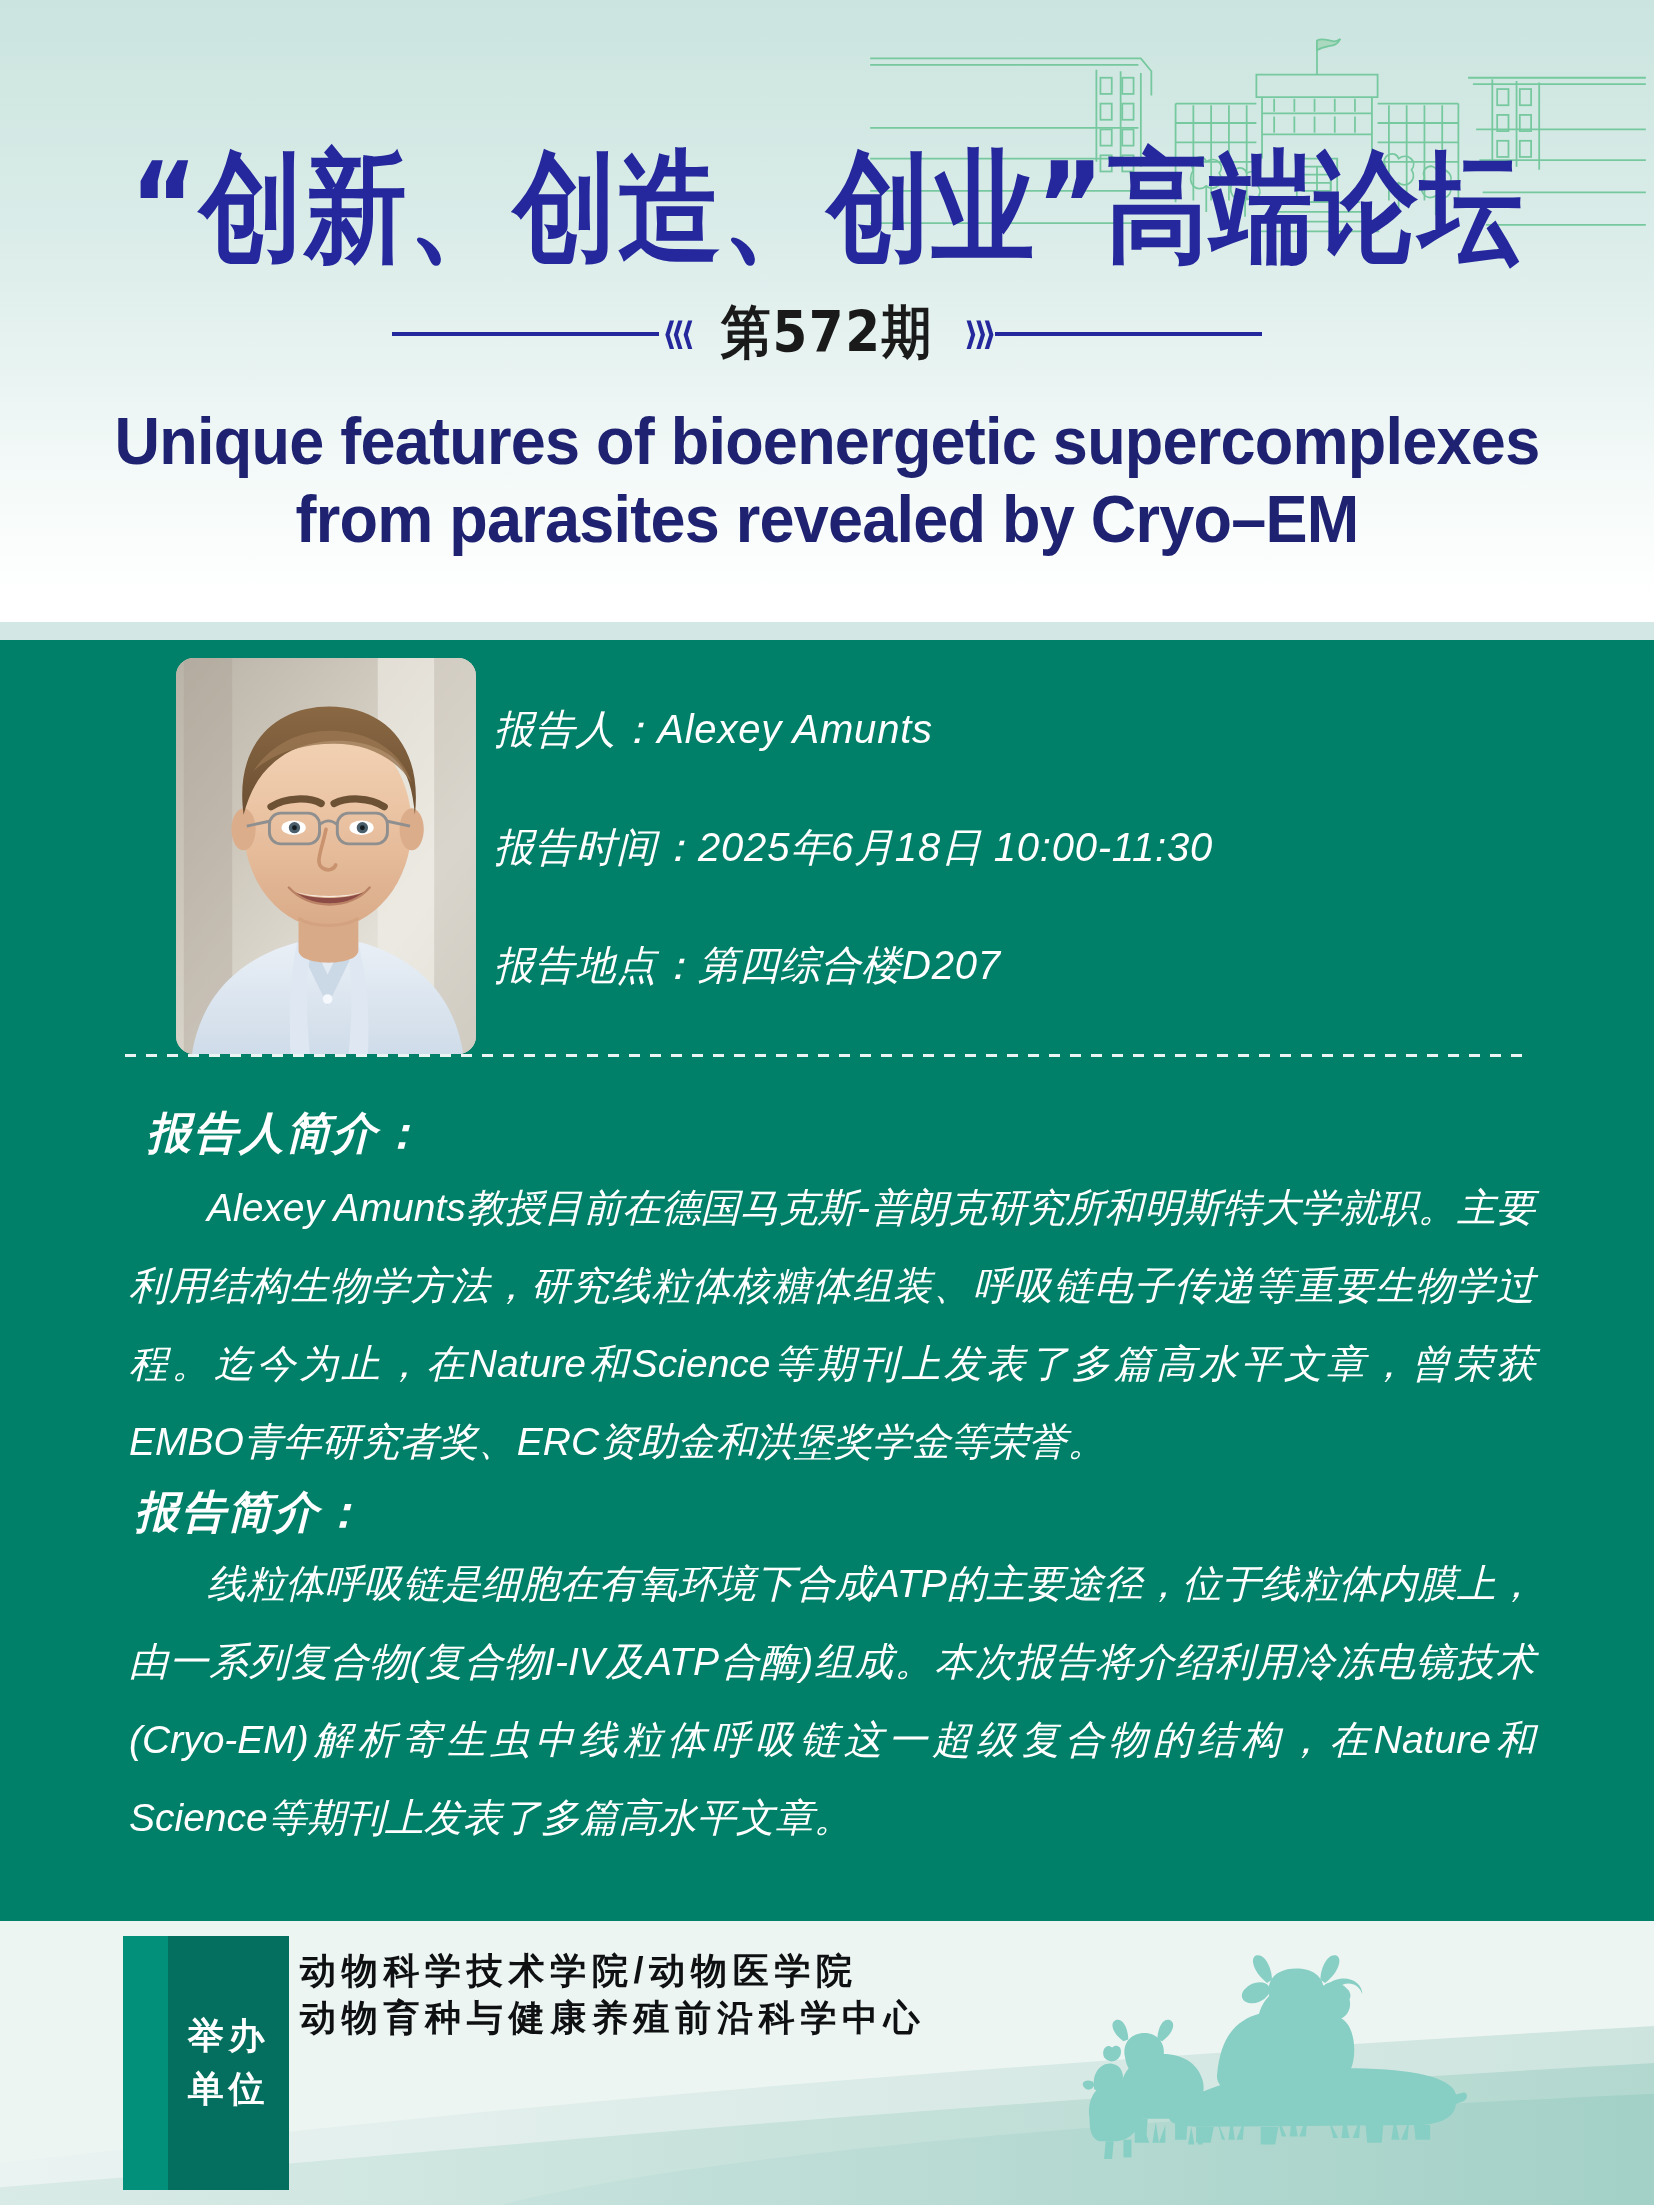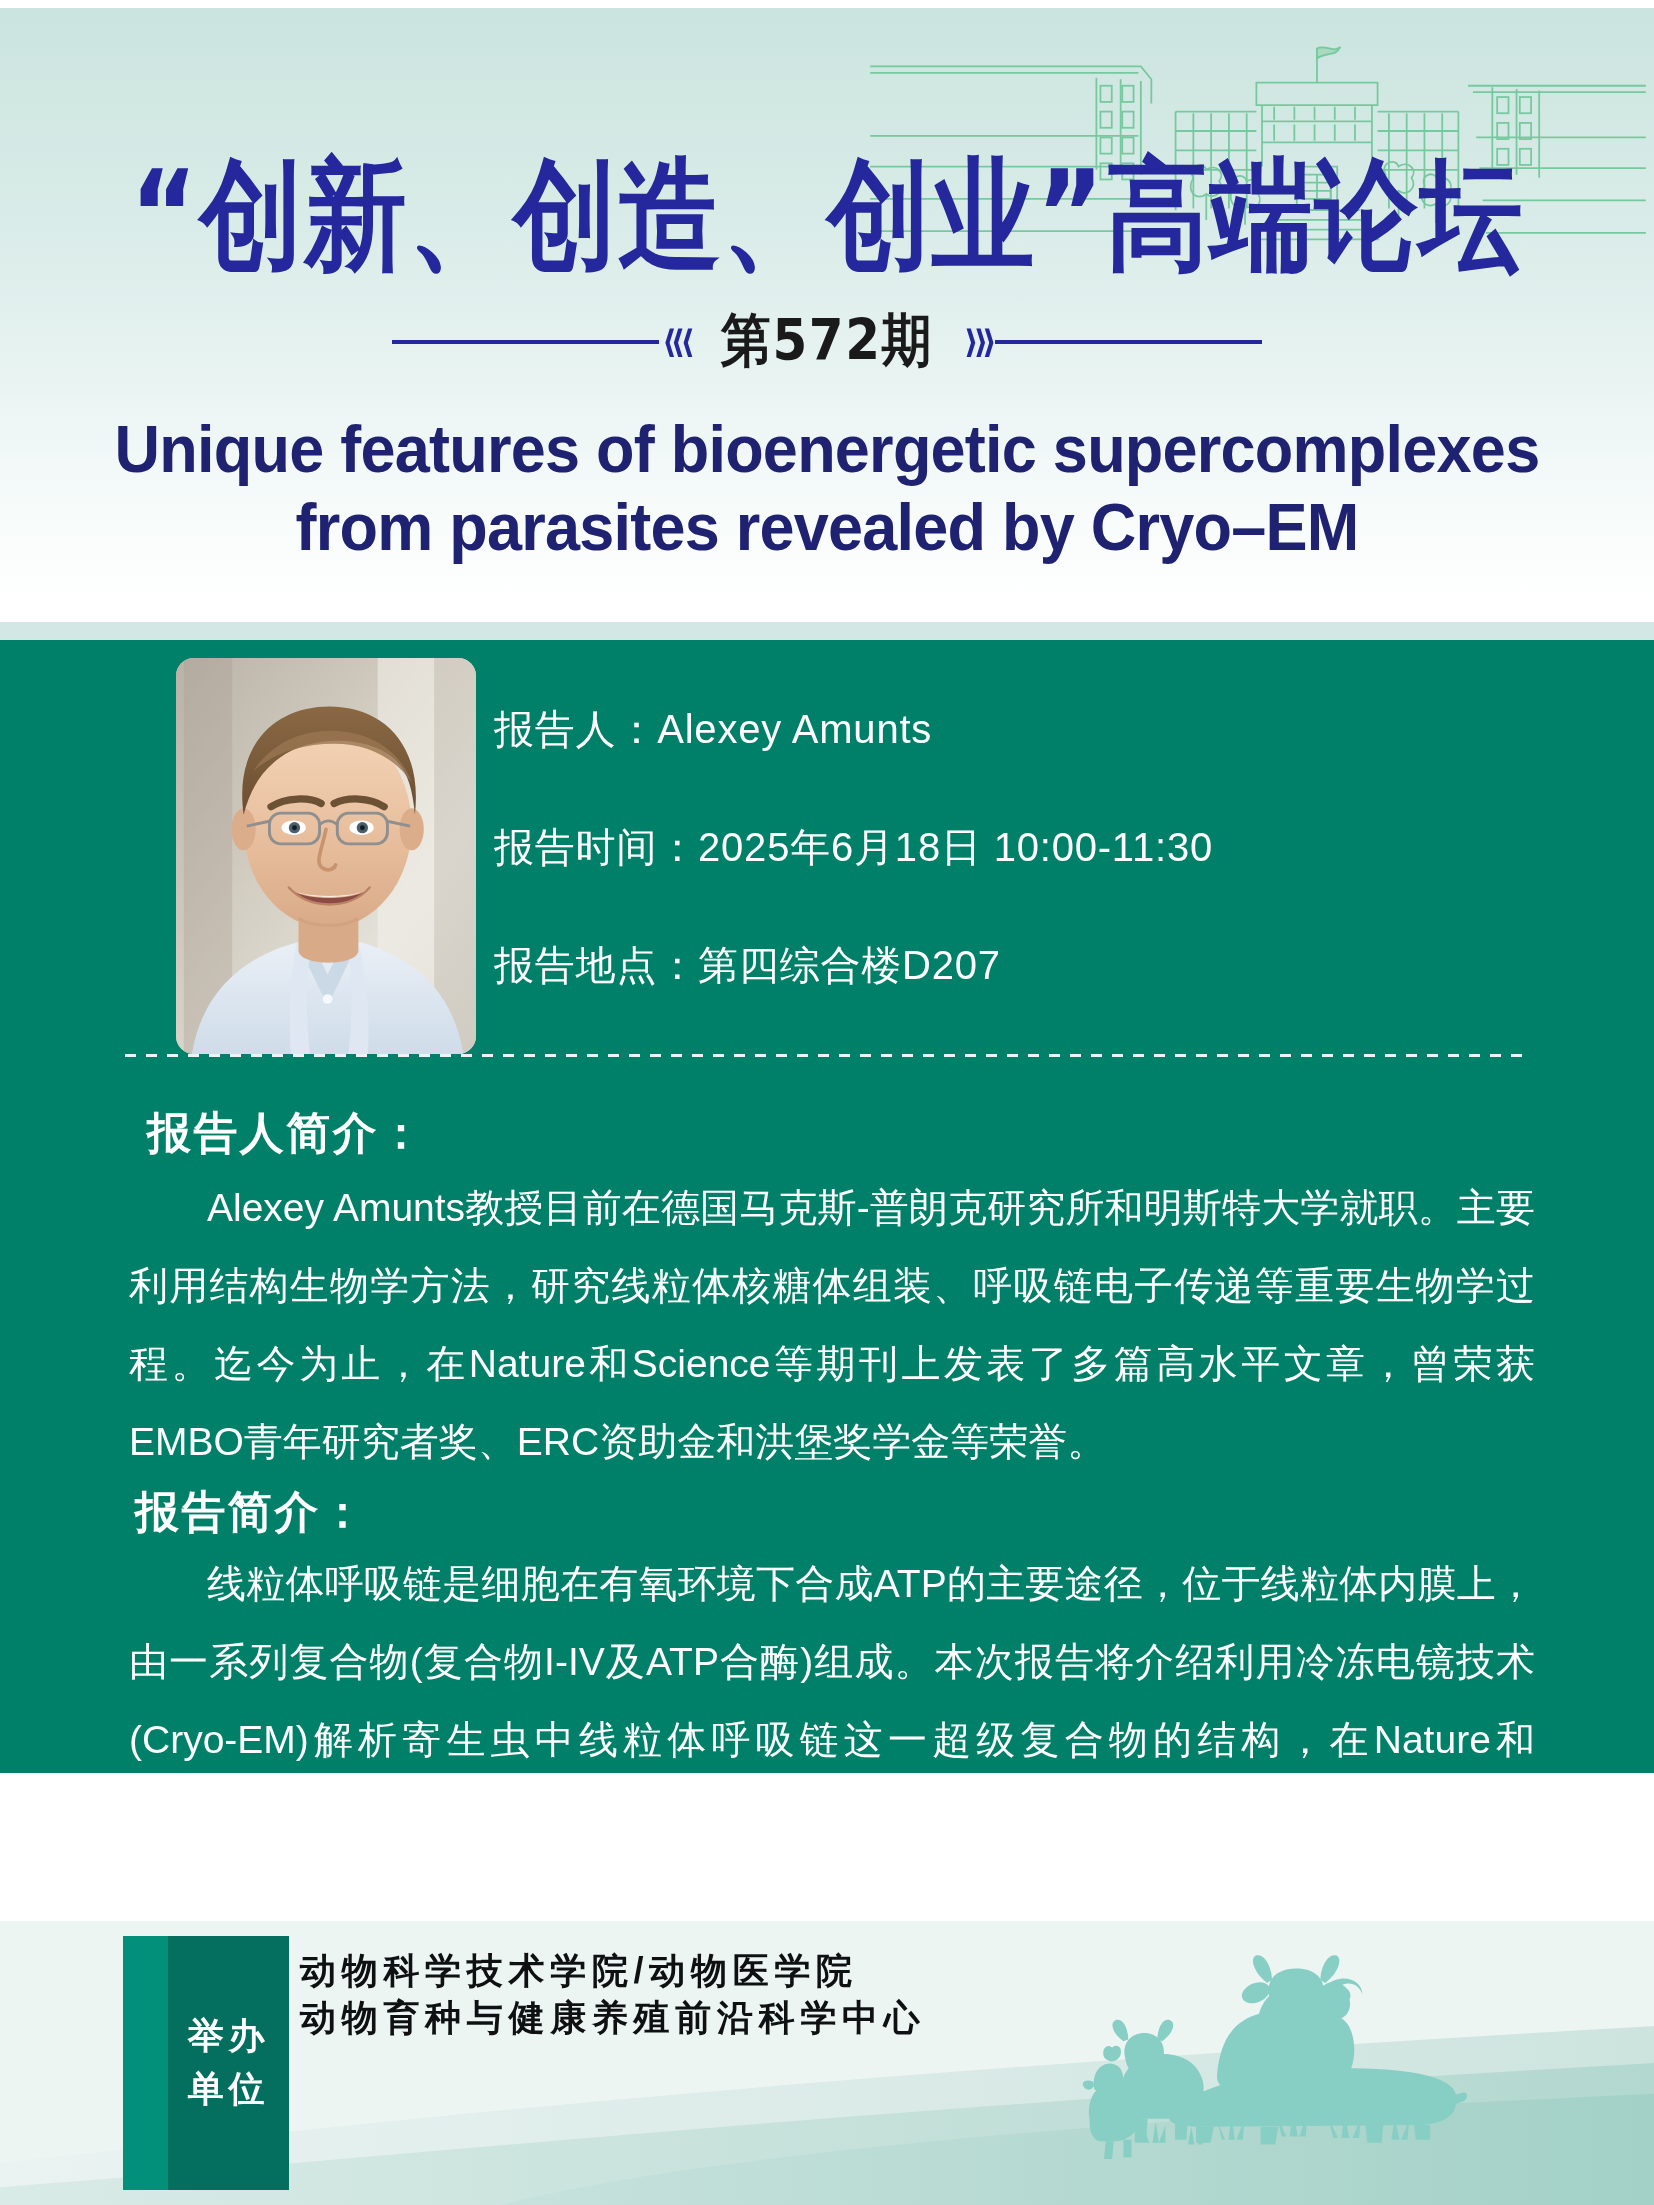--- a/index.html
+++ b/index.html
@@ -9,21 +9,20 @@
     font-family:"Liberation Sans","DejaVu Sans",sans-serif;
     overflow:hidden;
     position:relative;
   }
 
   
   .header {
     position:absolute; left:0; top:0; width:1654px; height:622px;
     background:linear-gradient(180deg,#cbe4df 0%,#d2e8e3 18%,#dcedea 40%,#e9f4f2 60%,#f6fbfa 80%,#ffffff 96%,#ffffff 100%);
     overflow:hidden;
-    margin-top:8px;
   }
   .header-strip {
     position:absolute; left:0; top:622px; width:1654px; height:18px;
     background:#d3e8e4;
   }
   .bldg {
     position:absolute; right:-8px; top:0px; width:808px; height:267px;
     opacity:.95;
   }
 
@@ -67,22 +66,23 @@
     font-family:"Liberation Sans","DejaVu Sans",sans-serif;
     font-weight:bold; font-size:67px; line-height:1.17;
     color:#1f2270;
     transform:scaleX(.94);
     transform-origin:center top;
     letter-spacing:-0.8px;
   }
 
   
   .body-teal {
-    position:absolute; left:0; top:640px; width:1654px; height:1133px;
+    position:absolute; left:0; top:640px; width:1654px; height:1281px;
     background:#008068;
+    font-style:italic;
   }
 
   
   .portrait {
     position:absolute; left:176px; top:18px; width:300px; height:396px;
     border-radius:18px; overflow:hidden;
     background:#c9c4bb;
   }
   .portrait svg { display:block; width:100%; height:100%; }
 

